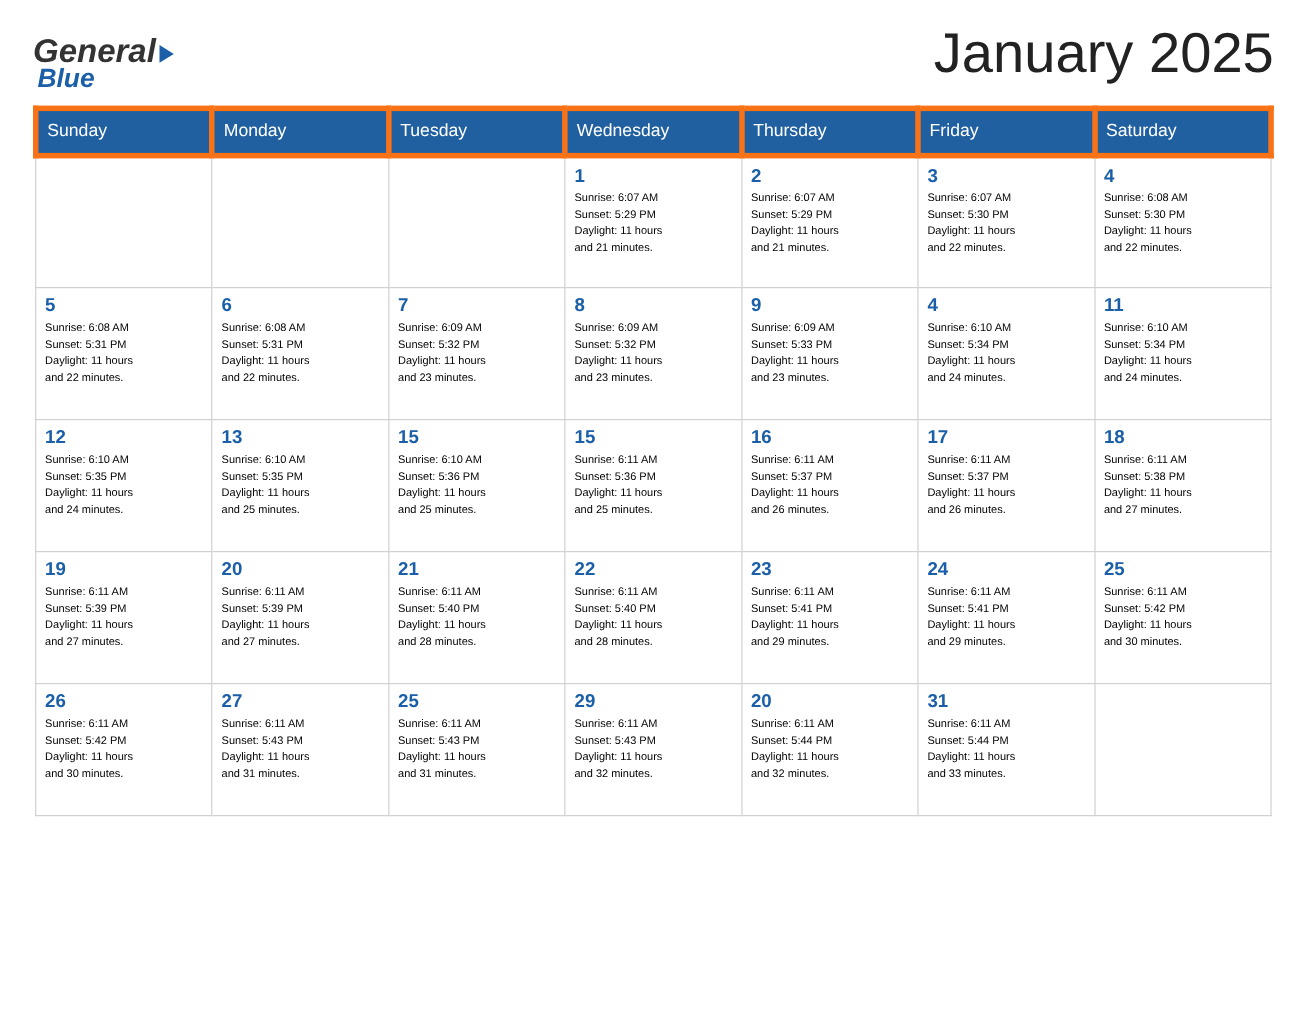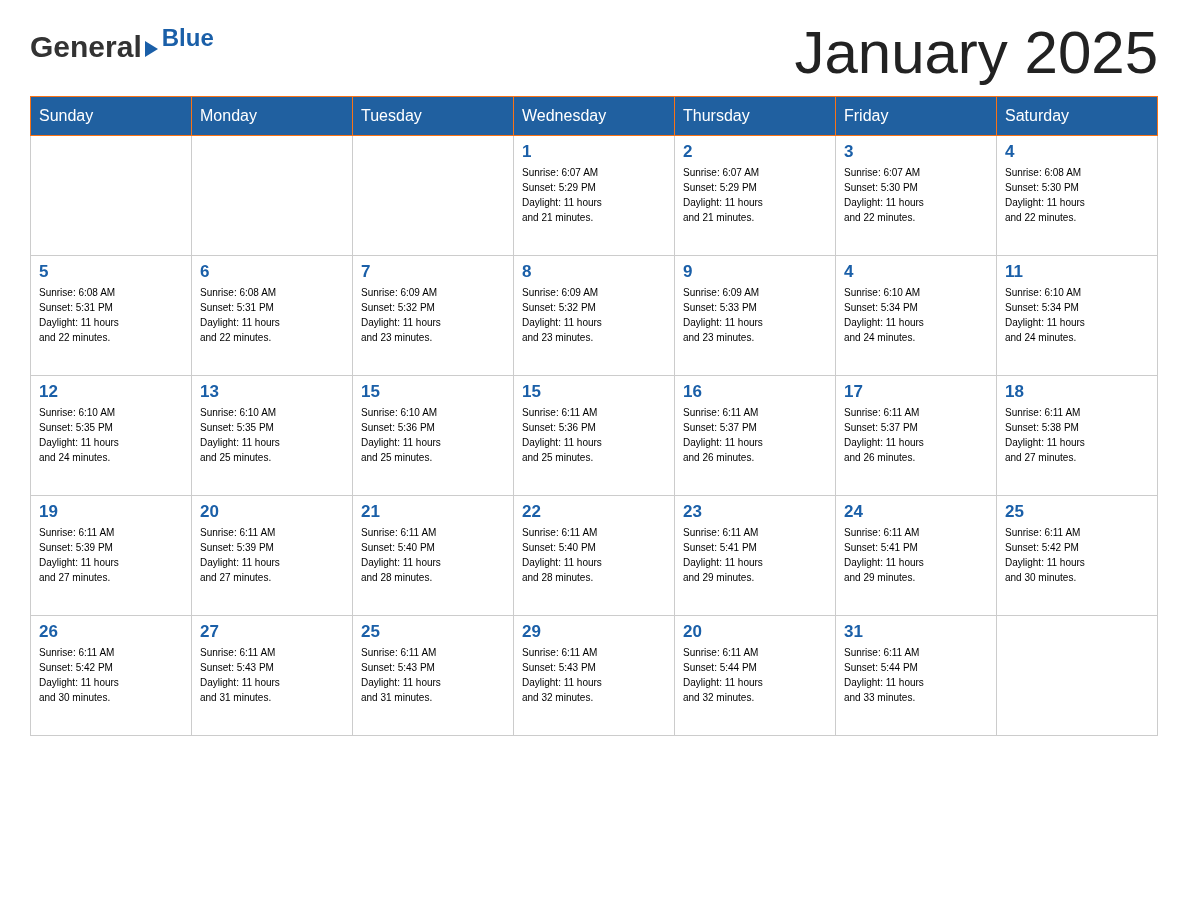--- a/index.html
+++ b/index.html
@@ -12,28 +12,30 @@
       padding: 20px 30px 30px 30px;
     }
     .header {
       display: flex;
       justify-content: space-between;
       align-items: flex-start;
       margin-bottom: 10px;
     }
     .logo {
       display: flex;
+      flex-direction: column;
       align-items: flex-start;
       margin-top: 10px;
+      font-style: italic;
     }
     .title-area {
       text-align: right;
     }
     .month-title {
-      font-size: 60px;
+      font-size: 51px;
       font-weight: normal;
       color: #222;
       line-height: 1.1;
     }
     .location-title {
       font-size: 22px;
       color: #444;
       margin-top: 4px;
     }
     .calendar {
@@ -41,21 +43,21 @@
       border-collapse: collapse;
       margin-top: 10px;
     }
     .calendar th {
       background-color: #2060a0;
       color: #fff;
       padding: 10px 8px;
       text-align: left;
       font-size: 16px;
       font-weight: normal;
-      border: 1px solid #f97316;
+      border: 5px solid #f97316;
     }
     .calendar td {
       border: 1px solid #ccc;
       vertical-align: top;
       padding: 6px 8px;
       width: 14.28%;
       min-height: 110px;
       height: 120px;
     }
     .day-number {

